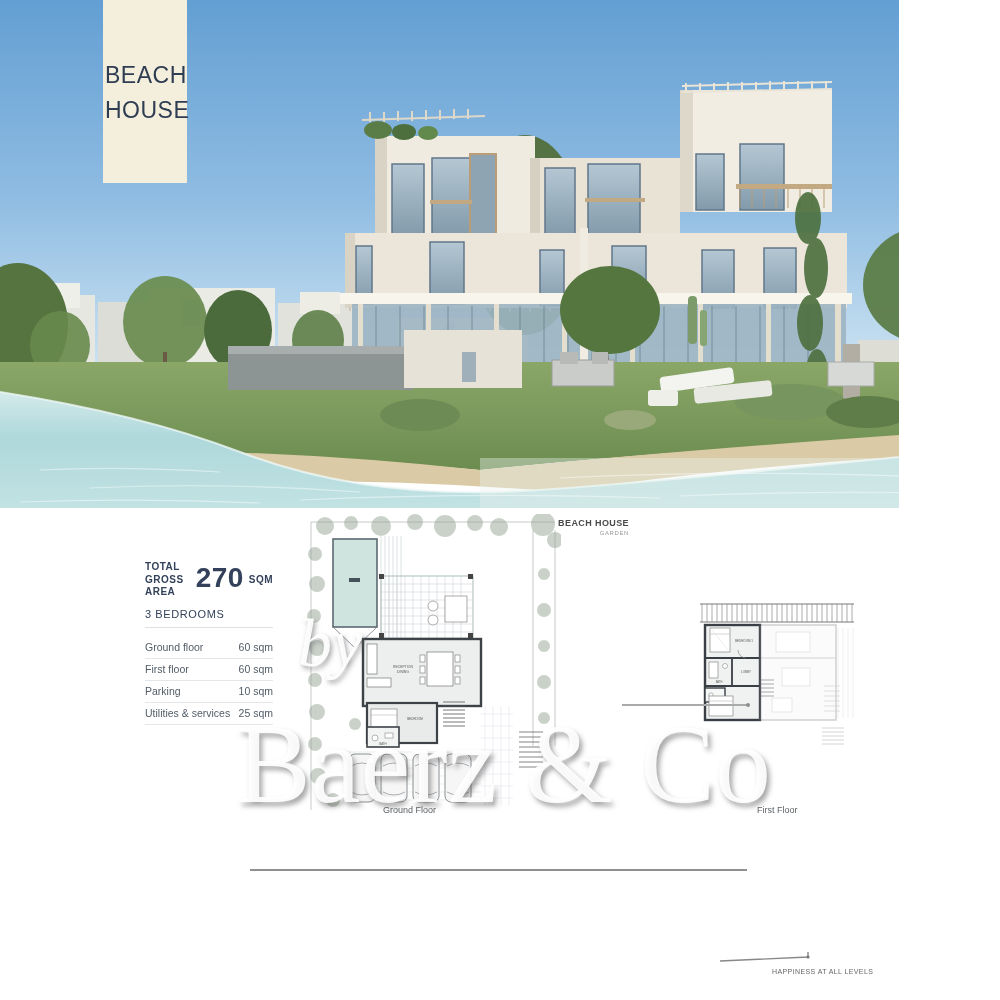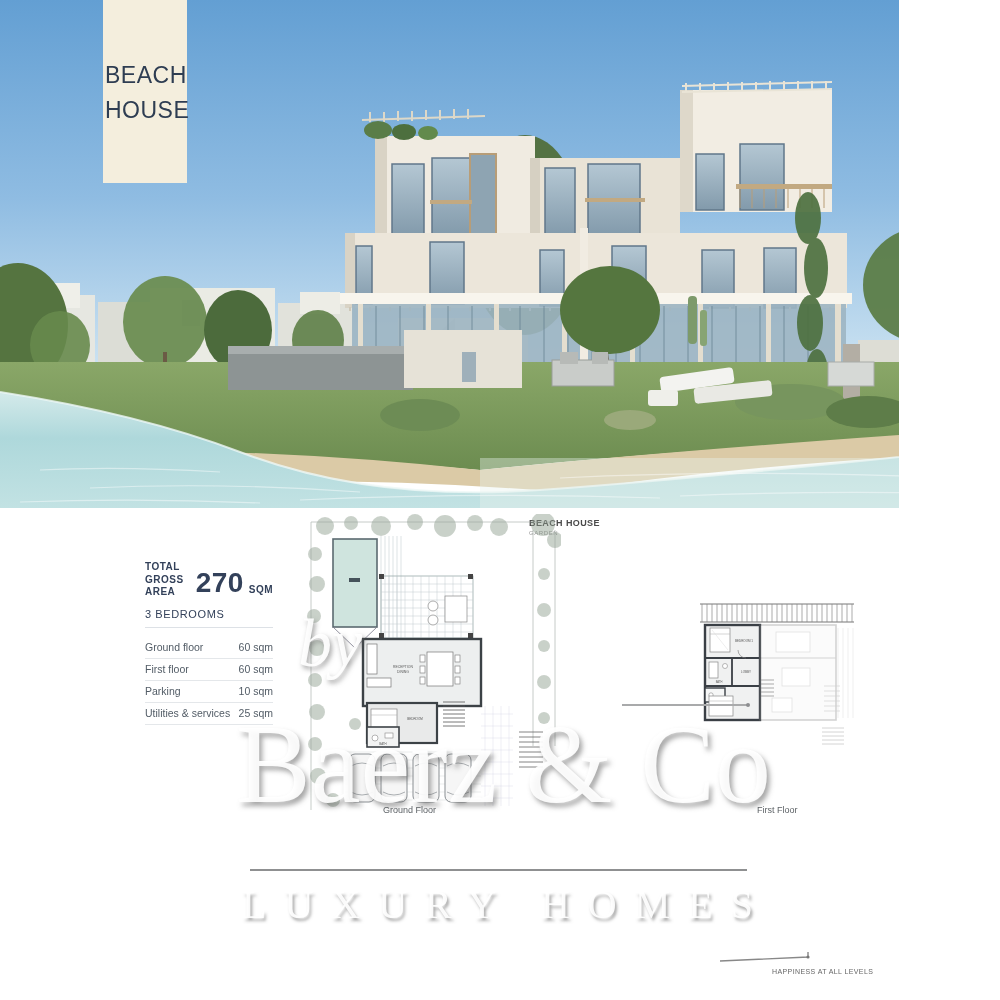--- a/index.html
+++ b/index.html
@@ -8,33 +8,33 @@
 
   
   .photo { position:absolute; left:0; top:0; width:1000px; height:508px; overflow:hidden; }
   .scene { position:absolute; left:0; top:0; width:1000px; height:508px; display:block; }
   .badge { position:absolute; left:103px; top:0; width:84px; height:183px;
            background:#f4eedd; color:#2e3d52; font-size:23px; font-weight:500;
            letter-spacing:0.5px; line-height:1.5; padding:58px 3px 0 2px; }
 
   
   .specs { position:absolute; left:145px; top:561px; width:128px; color:#33415a; }
-  .specs .total { display:flex; align-items:flex-end; }
+  .specs .total { display:flex; align-items:center; }
   .specs .tlabel { font-size:10px; font-weight:700; letter-spacing:0.5px; line-height:1.25; }
   .specs .tvalue { font-size:28px; font-weight:700; margin:-3px 0 0 12px; letter-spacing:0.5px; }
   .specs .tunit  { font-size:10px; font-weight:700; margin:3px 0 4px 5px; letter-spacing:0.5px; }
   .specs .bedrooms { font-size:11px; font-weight:400; letter-spacing:0.6px; margin-top:9px;
                      padding-bottom:7px; border-bottom:1px solid #dde1e6; }
   .specs .rows { margin-top:9px; }
   .srow { display:flex; justify-content:space-between; font-size:10.5px; color:#525c66;
           padding:4px 0 5px 0; border-bottom:1px solid #e4e7ea; }
 
   
   .plan { position:absolute; }
-  .plan-header { position:absolute; left:529px; top:518px; width:124px; text-align:left; }
+  .plan-header { position:absolute; left:505px; top:518px; width:124px; text-align:right; }
   .plan-header .ph-title { font-size:9px; font-weight:600; color:#4a4a4a; letter-spacing:0.4px; }
   .plan-header .ph-sub   { font-size:6px; color:#999; letter-spacing:0.6px; margin-top:2px; }
   .floor-label { position:absolute; font-size:9px; color:#5e6367; }
   .leader-line { position:absolute; left:622px; top:704px; width:126px; height:2px; background:#a9aaab; }
   .leader-line::after { content:""; position:absolute; right:-2px; top:-1px; width:4px; height:4px;
                         border-radius:50%; background:#8d8e90; }
 
   
   .wm { position:absolute; font-family:"Liberation Serif", serif;
         color:rgba(255,255,255,0.92); z-index:5; pointer-events:none; }
@@ -638,21 +638,20 @@
       <line x1="136" y1="150" x2="158" y2="150"></line>
     </g>
   </svg>
 
   <div class="floor-label" style="left:757px; top:805px;">First Floor</div>
   <div class="leader-line"></div>
 
   <div class="wm wm-brand">Baerz &amp; Co</div>
   <div class="wm wm-by">by</div>
   <div class="wm-rule"></div>
-  <div class="wm wm-tagline">LUXURY HOMES</div>
 
   <svg class="scalebar" width="100" height="14">
     <path d="M2,11 L90,7 L90,2" fill="none" stroke="#888" stroke-width="1.4"></path>
     <circle cx="90" cy="7" r="1.6" fill="#777"></circle>
   </svg>
   <div class="footer-note">HAPPINESS AT ALL LEVELS</div>
 
 </div>
 
 </body></html>

